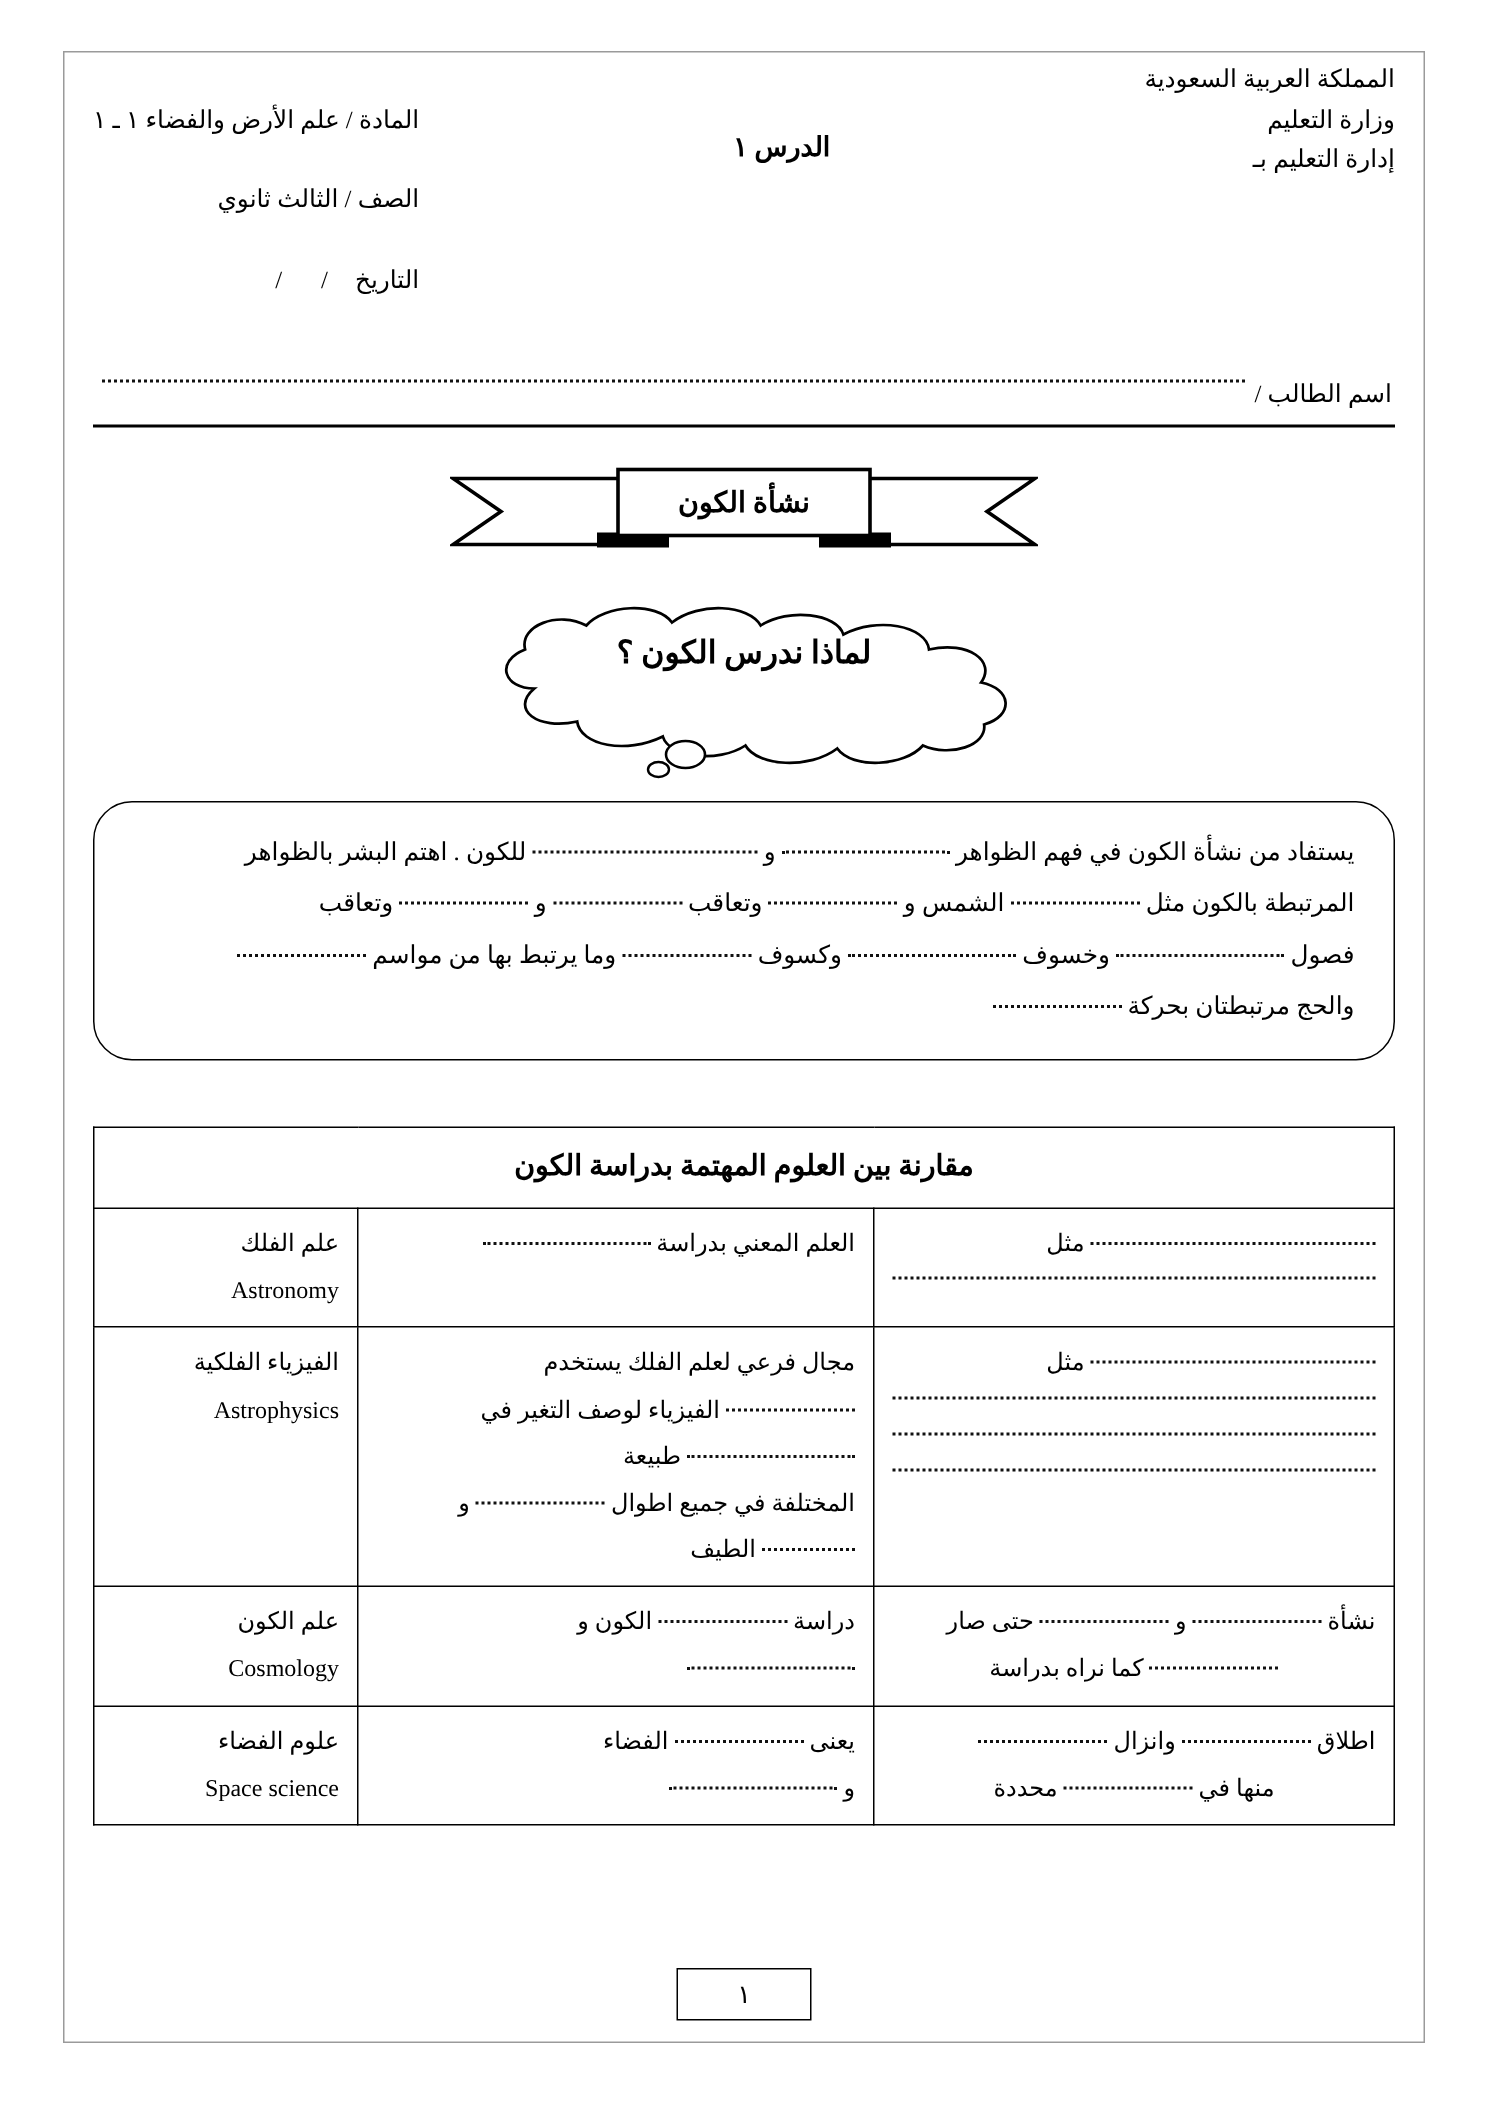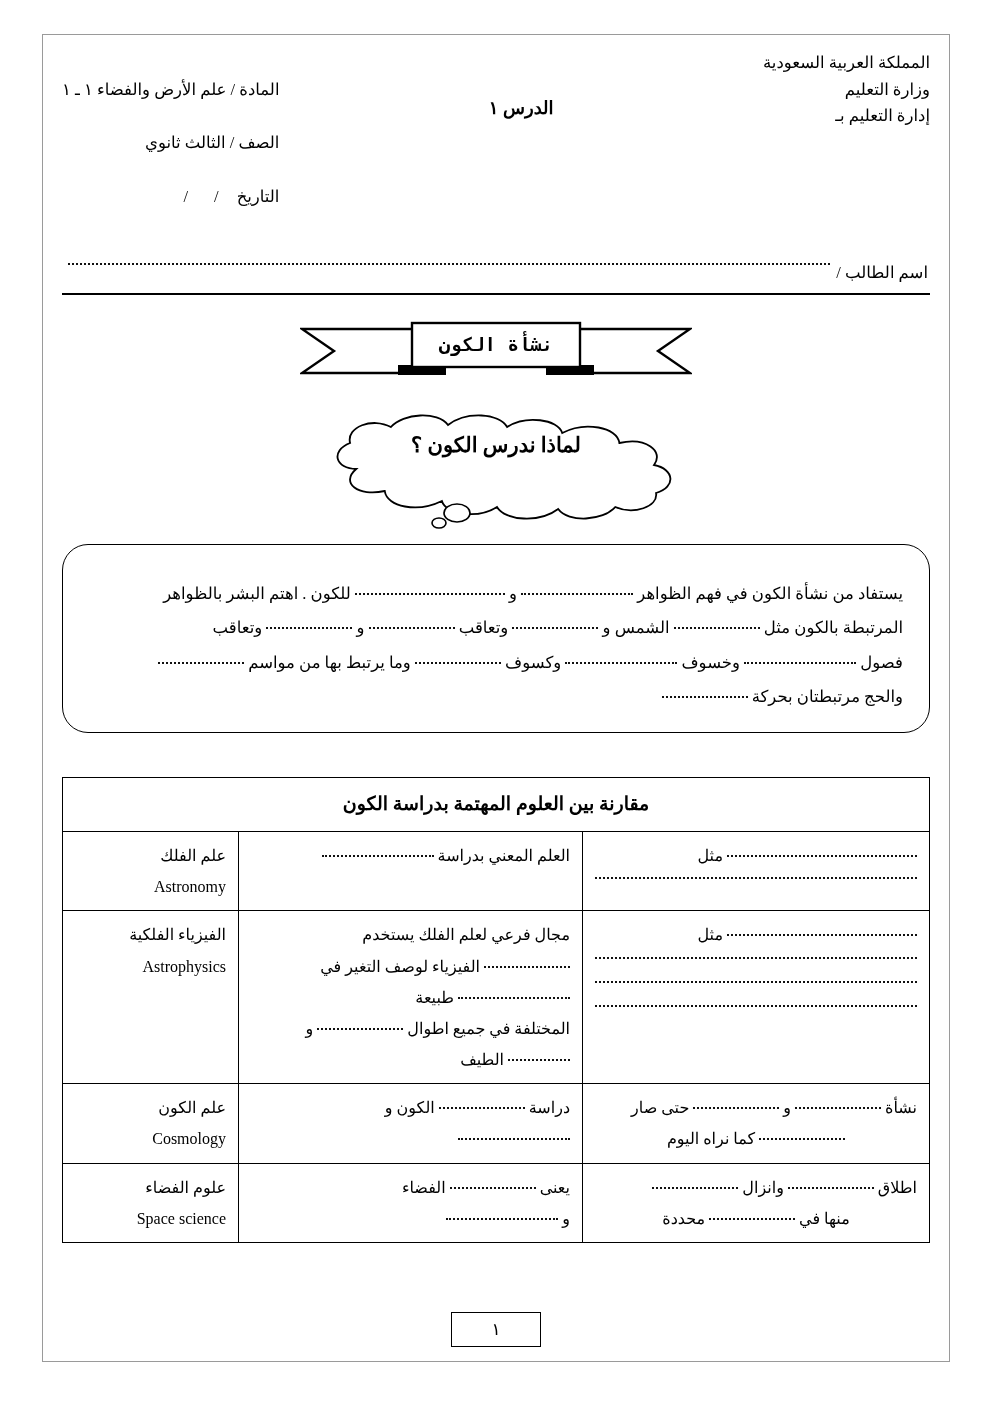--- a/index.html
+++ b/index.html
@@ -26,21 +26,21 @@
     left: 42px;
     top: 34px;
     width: 908px;
     height: 1328px;
     border: 1.5px solid #9a9a9a;
     box-sizing: border-box;
   }
   .content {
     position: absolute;
     left: 62px;
-    top: 50px;
+    top: 40px;
     width: 868px;
     box-sizing: border-box;
   }
 
   
   .header {
     display: flex;
     flex-direction: row;
     justify-content: space-between;
     align-items: flex-start;
@@ -96,21 +96,20 @@
     height: 62px;
   }
   .banner svg { display: block; }
   .banner-text {
     position: absolute;
     left: 0; right: 0;
     top: 12px;
     text-align: center;
     font-size: 19px;
     font-weight: bold;
-    font-family: Liberation Mono, monospace;
   }
 
   
   .cloud-wrap {
     margin-top: 22px;
     display: flex;
     justify-content: center;
   }
   .cloud {
     position: relative;
@@ -124,21 +123,21 @@
     text-align: center;
     font-size: 21px;
     font-weight: bold;
   }
 
   
   .round-box {
     margin-top: 14px;
     border: 1.6px solid #000;
     border-radius: 26px;
-    padding: 32px 26px 18px 26px;
+    padding: 16px 26px 18px 26px;
     font-size: 16.5px;
     line-height: 2.08;
     text-align: right;
   }
   .dots-inline {
     display: inline-block;
     border-bottom: 2px dotted #111;
     vertical-align: 4px;
   }
   .d-xs { width: 62px; }
@@ -406,21 +405,21 @@
           <td class="ex">
             <div class="fill-row">
               <span>نشأة</span>
               <span class="dots-inline d-sm"></span>
               <span>و</span>
               <span class="dots-inline d-sm"></span>
               <span>حتى صار</span>
             </div>
             <div class="fill-row center">
               <span class="dots-inline d-sm"></span>
-              <span>كما نراه اليوم</span>
+              <span>كما نراه بدراسة</span>
             </div>
           </td>
           <td class="def">
             <div>
               <span>دراسة</span>
               <span class="dots-inline d-sm"></span>
               <span>الكون و</span>
             </div>
             <div>
               <span class="dots-inline d-md"></span>

